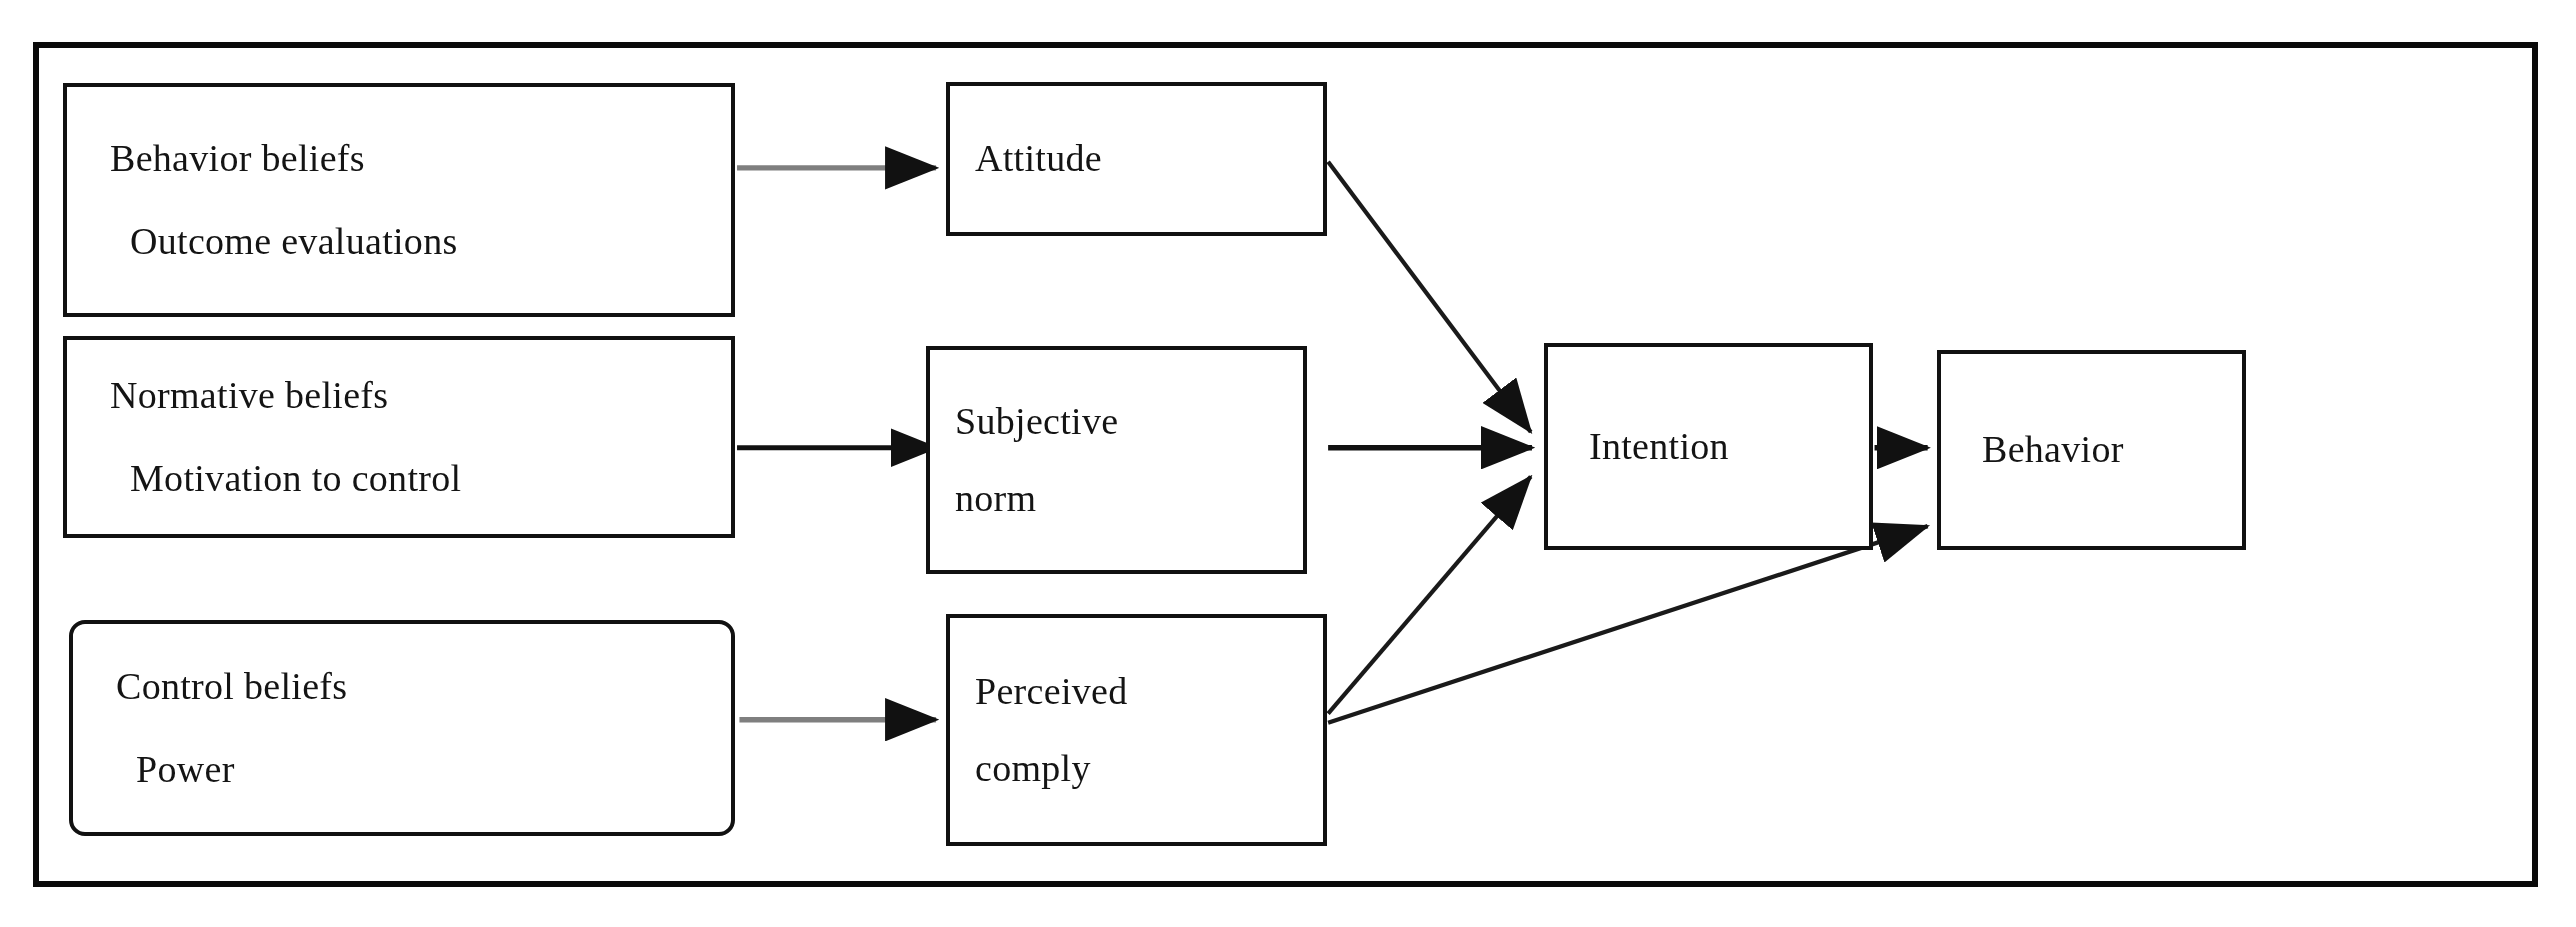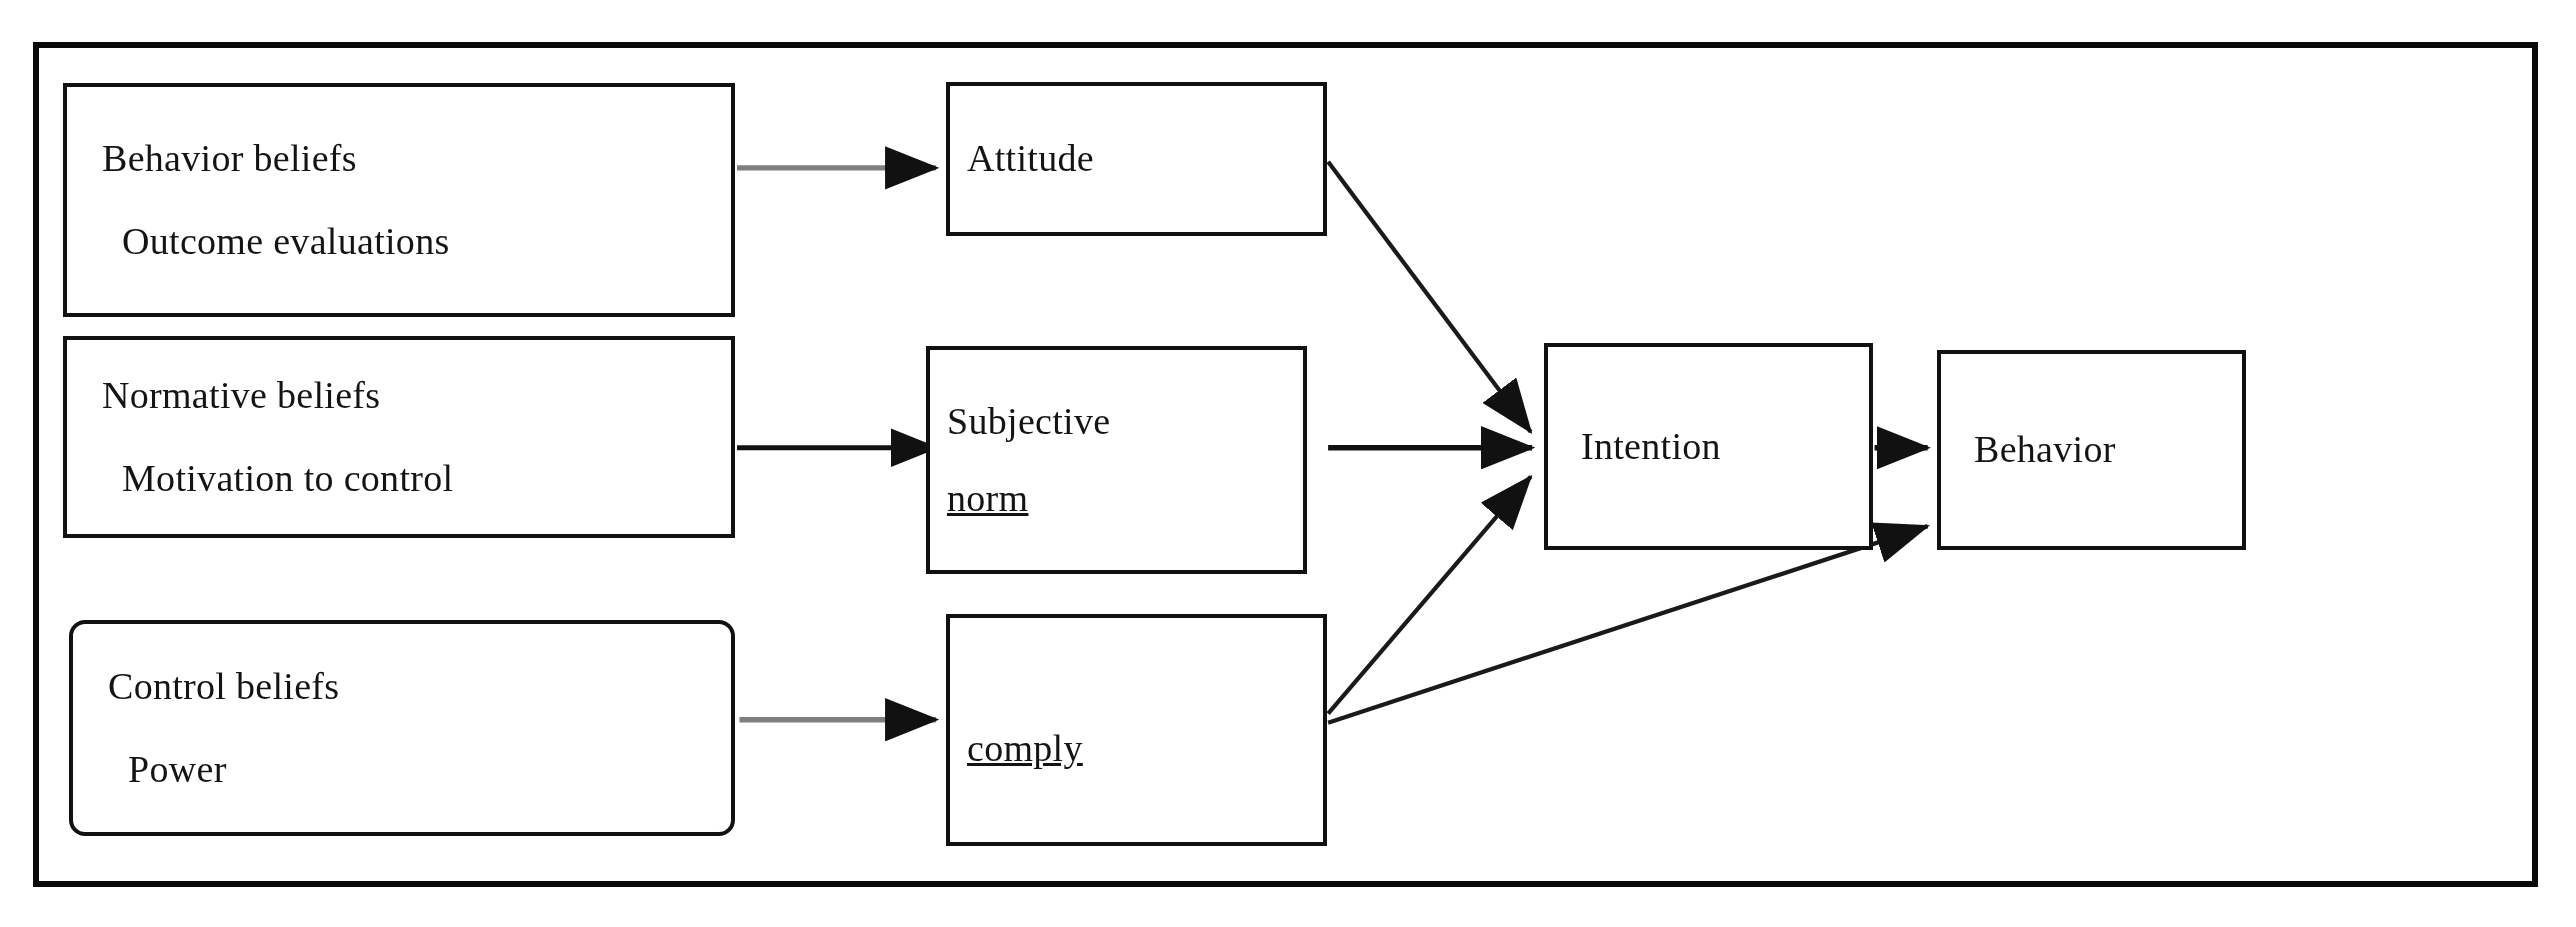--- a/index.html
+++ b/index.html
@@ -34,34 +34,34 @@
     flex-direction: column;
     justify-content: center;
   }
   .node-label {
     font-family: "Liberation Serif", "DejaVu Serif", serif;
     font-size: 38px;
     color: #141414;
     line-height: 1.05;
     white-space: nowrap;
     letter-spacing: 0.3px;
+    margin-left: 8px;
   }
   .antecedent-box .node-label {
     padding-left: 35px;
   }
   .antecedent-box .node-label.line-second {
     padding-left: 55px;
     margin-top: 43px;
   }
   .mediator-box .node-label {
     padding-left: 17px;
   }
   .mediator-box .node-label.line-second {
     margin-top: 37px;
-    text-decoration: underline;
   }
   .outcome-box .node-label {
     padding-left: 33px;
   }
   
   #node-behavior-beliefs   { left: 63px;  top: 83px;  width: 672px; height: 234px; }
   #node-normative-beliefs  { left: 63px;  top: 336px;  width: 672px; height: 202px; }
   #node-control-beliefs    { left: 69px;  top: 620px;  width: 666px; height: 216px; border-radius: 16px; }
   #node-attitude           { left: 946px; top: 82px;  width: 381px;  height: 154px; }
   #node-subjective-norm    { left: 926px; top: 346px;  width: 381px;  height: 228px; justify-content: center; }
@@ -134,20 +134,21 @@
   <div class="node-box mediator-box" id="node-attitude">
     <span class="node-label">Attitude</span>
   </div>
 
   <div class="node-box mediator-box" id="node-subjective-norm">
     <span class="node-label">Subjective</span>
     <span class="node-label line-second">norm</span>
   </div>
 
   <div class="node-box mediator-box" id="node-perceived-control">
+    <span class="node-label">Perceived</span>
     <span class="node-label line-second">comply</span>
   </div>
 
   <div class="node-box outcome-box" id="node-intention">
     <span class="node-label">Intention</span>
   </div>
 
   <div class="node-box outcome-box" id="node-behavior">
     <span class="node-label">Behavior</span>
   </div>

